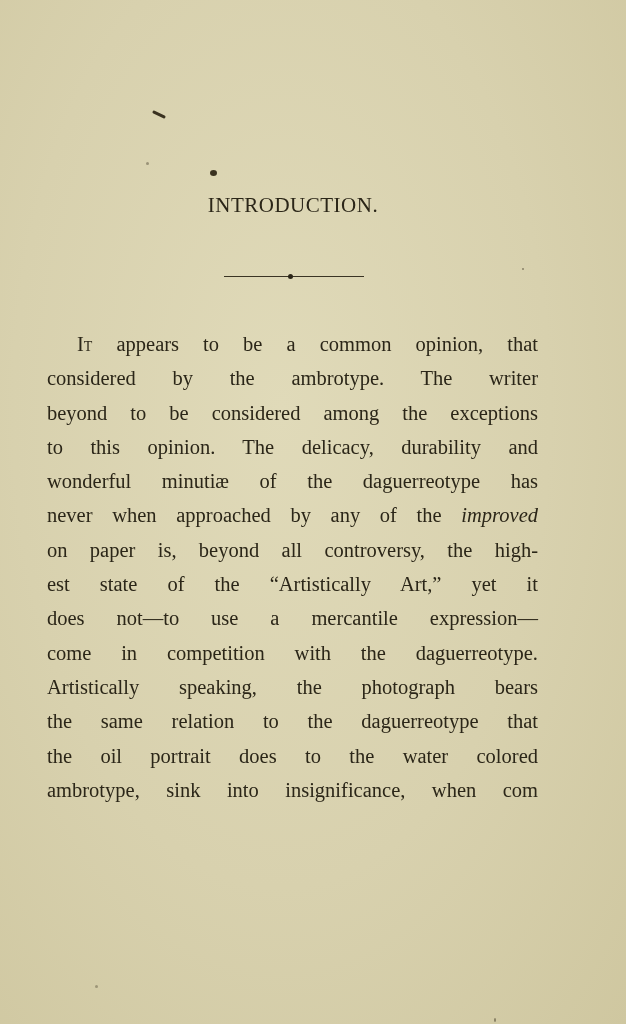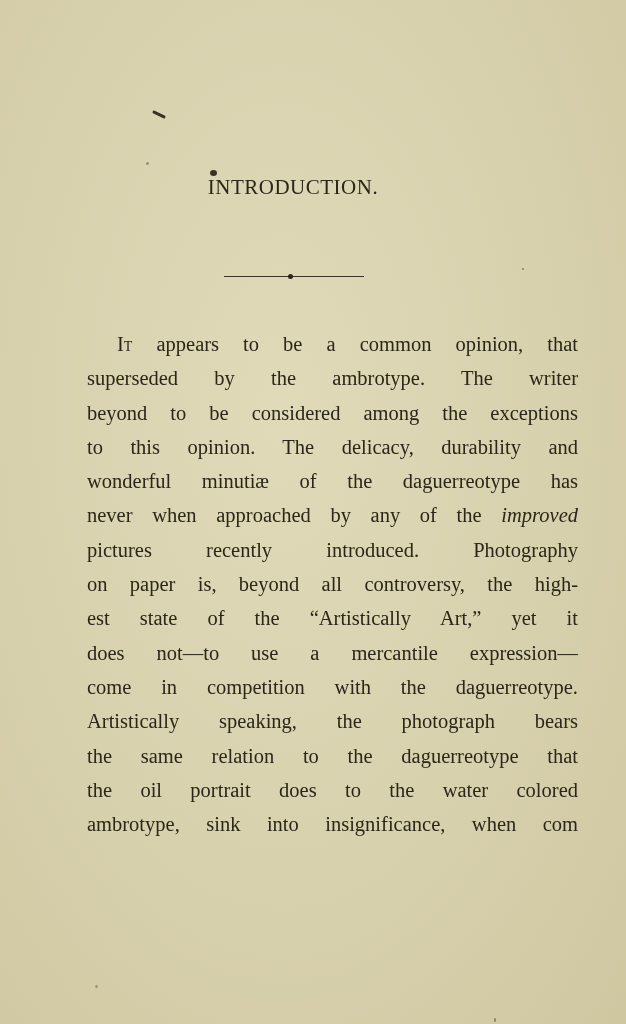--- a/index.html
+++ b/index.html
@@ -6,35 +6,35 @@
   body {
     width: 626px; height: 1024px; overflow: hidden;
     background: #d9d3b0;
     background: radial-gradient(ellipse at 45% 40%, #e0dab9 0%, #d8d1ae 55%, #cfc7a0 100%);
     position: relative;
     font-family: "Liberation Serif", "DejaVu Serif", serif;
     color: #2b2618;
   }
   .speck { position: absolute; background: #3a3220; border-radius: 50%; }
   .title {
-    position: absolute; left: 0; width: 586px; top: 175px;
+    position: absolute; left: 0; width: 586px; top: 193px;
     text-align: center; font-size: 21px; letter-spacing: 0.5px;
     margin-left: 0px; padding-left: 0;
   }
   .rule {
     position: absolute; left: 224px; top: 276px; width: 140px; height: 1px;
     background: #3a3424;
   }
   .rule-dot {
     position: absolute; left: 288px; top: 274px; width: 5px; height: 5px;
     background: #2b2618; border-radius: 50%;
   }
   .body-text {
     position: absolute; left: 47px; top: 327px; width: 491px;
-    font-size: 20.5px; line-height: 34.3px; margin-left: 40px;
+    font-size: 20.5px; line-height: 34.3px;
   }
   .line {
     display: block; text-align: justify; text-align-last: justify;
     white-space: nowrap; height: 34.3px;
   }
   .line.indent { padding-left: 30px; }
   .sc { font-variant: small-caps; }
   i { font-style: italic; }
 </style>
 </head>
@@ -46,26 +46,25 @@
 <div class="speck" style="left:522px;top:268px;width:2px;height:2px;opacity:.5;"></div>
 <div class="speck" style="left:95px;top:985px;width:3px;height:3px;opacity:.35;"></div>
 <div class="speck" style="left:494px;top:1018px;width:2px;height:4px;opacity:.5;"></div>
 
 <div class="title">INTRODUCTION.</div>
 <div class="rule"></div>
 <div class="rule-dot"></div>
 
 <div class="body-text">
   <span class="line indent"><span class="sc">It</span><span> appears to be a common opinion, that</span></span>
-  <span class="line">superseded by the ambrotype.  The writer</span>
+  <span class="line">considered by the ambrotype.  The writer</span>
   <span class="line">beyond to be considered among the exceptions</span>
   <span class="line">to this opinion.  The delicacy, durability and</span>
   <span class="line">wonderful minutiæ of the daguerreotype has</span>
   <span class="line"><span>never when approached by any of the </span><i>improved</i></span>
-  <span class="line">pictures recently introduced.  Photography</span>
   <span class="line">on paper is, beyond all controversy, the high-</span>
   <span class="line">est state of the “Artistically Art,” yet it</span>
   <span class="line">does not—to use a mercantile expression—</span>
   <span class="line">come in competition with the daguerreotype.</span>
   <span class="line">Artistically speaking, the photograph bears</span>
   <span class="line">the same relation to the daguerreotype that</span>
   <span class="line">the oil portrait does to the water colored</span>
   <span class="line">ambrotype, sink into insignificance, when com</span>
 </div>
 

